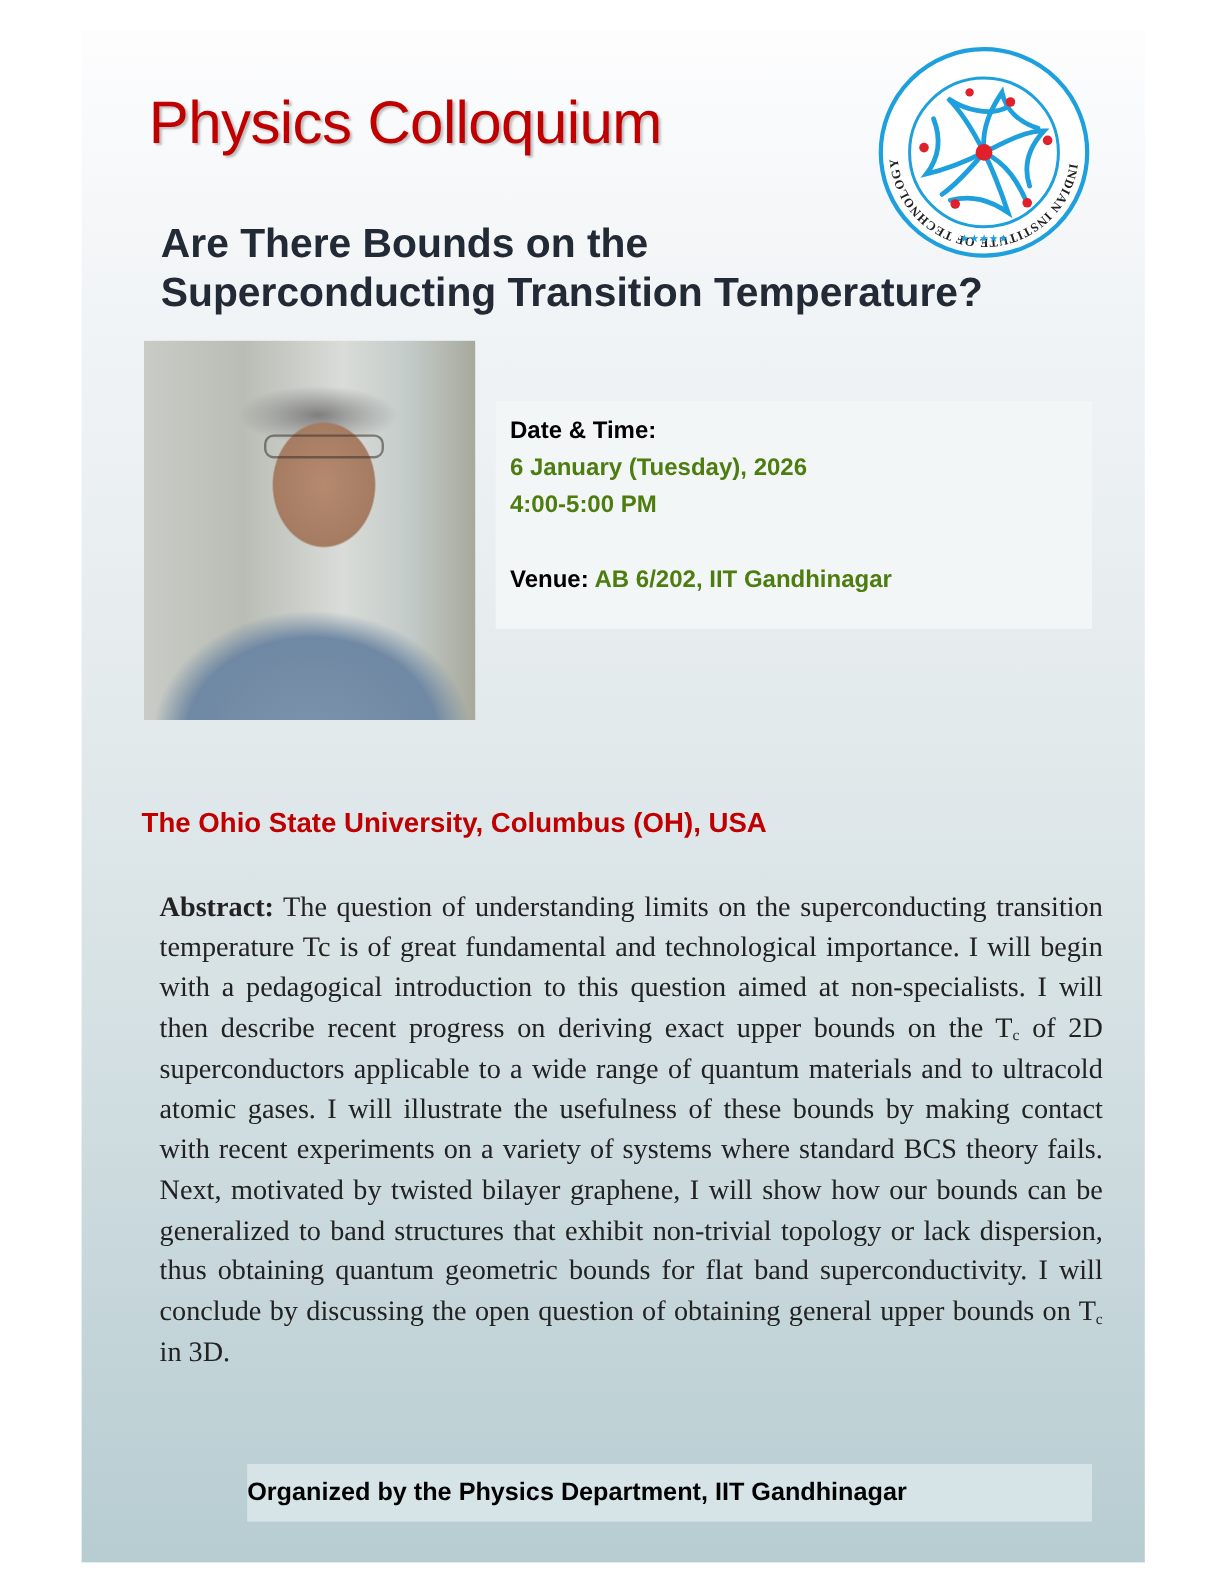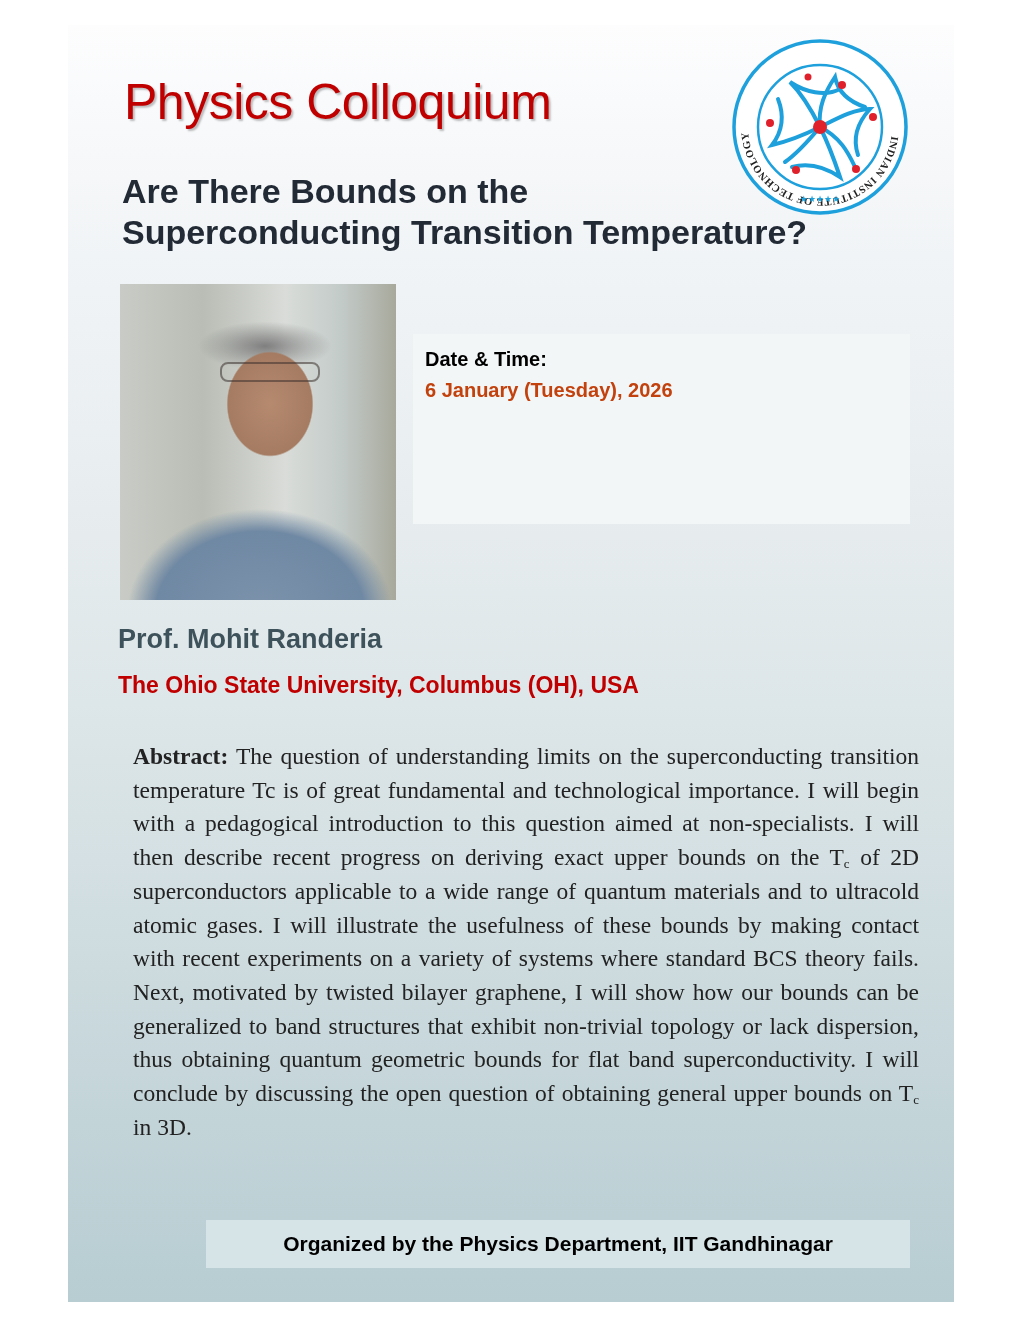--- a/index.html
+++ b/index.html
@@ -11,21 +11,21 @@
   .title {
     position: absolute; left: 56px; top: 52px;
     font-family: "Liberation Sans", sans-serif; font-weight: normal;
     font-size: 50px; color: #c00000; letter-spacing: -0.5px;
     text-shadow: 2px 2px 2px rgba(0,0,0,0.25);
     margin: 0; line-height: 1;
   }
   .subtitle {
     position: absolute; left: 54px; top: 146px; width: 820px;
     font-family: "Liberation Sans", sans-serif; font-weight: bold;
-    font-size: 34px; line-height: 41px; color: #222a35; margin: 0;
+    font-size: 34px; line-height: 41px; color: #222a35; margin: 12px;
   }
   .logo { position: absolute; left: 662px; top: 12px; width: 180px; height: 180px; }
   .photo {
     position: absolute; left: 52px; top: 259px; width: 276px; height: 316px;
     background:
       radial-gradient(ellipse 70px 85px at 150px 120px, #b58a6f 0%, #a57b62 60%, rgba(165,123,98,0) 62%),
       radial-gradient(ellipse 95px 35px at 145px 62px, #7f7f7f 0%, rgba(127,127,127,0) 70%),
       radial-gradient(ellipse 190px 150px at 140px 330px, #7d93ac 0%, #6f88a3 55%, rgba(111,136,163,0) 70%),
       linear-gradient(to right, #c9ccc6 0%, #b9bdb5 30%, #d9dcd8 60%, #c3cbc9 80%, #a8a99c 100%);
     overflow: hidden;
@@ -34,21 +34,21 @@
     position: absolute; left: 100px; top: 78px; width: 100px; height: 20px;
     border: 2px solid rgba(60,50,45,0.55); border-radius: 8px; box-sizing: border-box;
   }
   .info-box {
     position: absolute; left: 345px; top: 309px; width: 497px; height: 190px;
     background: #f3f6f7; box-sizing: border-box; padding: 10px 12px;
     font-family: "Liberation Sans", sans-serif; font-weight: bold;
     font-size: 20px; line-height: 31px;
   }
   .info-box .lbl { color: #000000; }
-  .info-box .val { color: #c2410c; }
+  .info-box .val { color: #4d7c0f; }
   .info-box .gap { height: 31px; }
   .speaker {
     position: absolute; left: 50px; top: 600px;
     font-family: "Liberation Sans", sans-serif; font-weight: bold;
     font-size: 27px; color: #3e525b; margin: 0; line-height: 1.1;
   }
   .affil {
     position: absolute; left: 50px; top: 648px;
     font-family: "Liberation Sans", sans-serif; font-weight: bold;
     font-size: 23px; color: #c00000; margin: 0; line-height: 1.1;
@@ -57,21 +57,21 @@
     position: absolute; left: 50px; top: 700px; width: 786px;
     font-family: "Liberation Serif", serif; font-size: 23.5px; line-height: 33.7px;
     color: #222222; text-align: justify; margin: 15px;
   }
   .abstract b { color: #222222; }
   .abstract sub { font-size: 13px; vertical-align: -3px; line-height: 0; }
   .footer {
     position: absolute; left: 138px; top: 1195px; width: 704px; height: 48px;
     background: #d7e4e7; box-sizing: border-box;
     font-family: "Liberation Sans", sans-serif; font-weight: bold;
-    font-size: 21px; color: #000000; line-height: 48px; text-align: center;
+    font-size: 21px; color: #000000; line-height: 48px; 
   }
 </style>
 </head>
 <body>
 
 <div class="poster">
 
   <h1 class="title">Physics Colloquium</h1>
 
   <div class="subtitle">
@@ -111,23 +111,27 @@
     </svg>
   </div>
 
   <div class="photo" title="Photo of Prof. Mohit Randeria">
     <div class="glasses"></div>
   </div>
 
   <div class="info-box">
     <div class="lbl">Date &amp; Time:</div>
     <div class="val">6 January (Tuesday), 2026</div>
+    <div class="val">4:00-5:00 PM</div>
     <div class="gap"></div>
+    <div>
+      <span class="lbl">Venue:</span>
+      <span class="val">AB 6/202, IIT Gandhinagar</span>
+    </div>
   </div>
 
-  <h2 class="speaker">Prof. Mohit Randeria</h2>
   <h3 class="affil">The Ohio State University, Columbus (OH), USA</h3>
 
   <p class="abstract"><b>Abstract:</b><span> The question of understanding limits on the superconducting transition temperature Tc is of great fundamental and technological importance. I will begin with a pedagogical introduction to this question aimed at non-specialists. I will then describe recent progress on deriving exact upper bounds on the T</span><sub>c</sub><span> of 2D superconductors applicable to a wide range of quantum materials and to ultracold atomic gases. I will illustrate the usefulness of these bounds by making contact with recent experiments on a variety of systems where standard BCS theory fails. Next, motivated by twisted bilayer graphene, I will show how our bounds can be generalized to band structures that exhibit non-trivial topology or lack dispersion, thus obtaining quantum geometric bounds for flat band superconductivity. I will conclude by discussing the open question of obtaining general upper bounds on T</span><sub>c</sub><span> in 3D.</span></p>
 
   <div class="footer">Organized by the Physics Department, IIT Gandhinagar</div>
 
 </div>
 
 </body></html>

